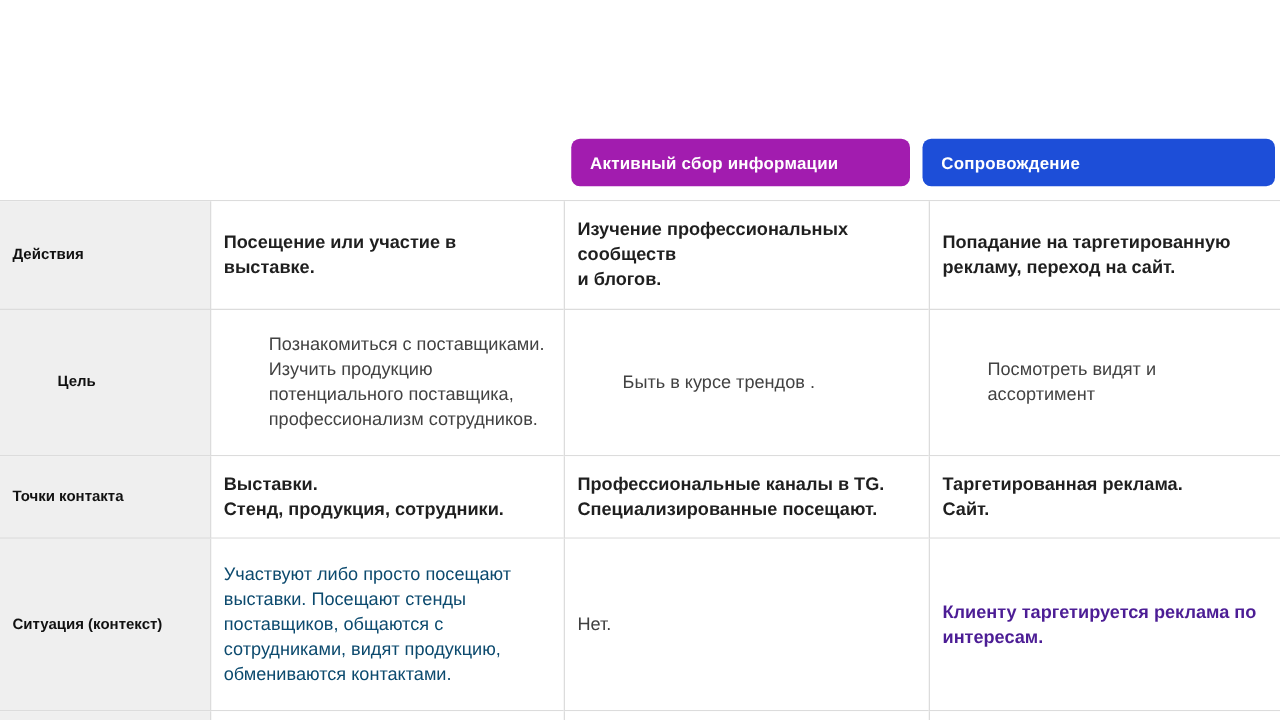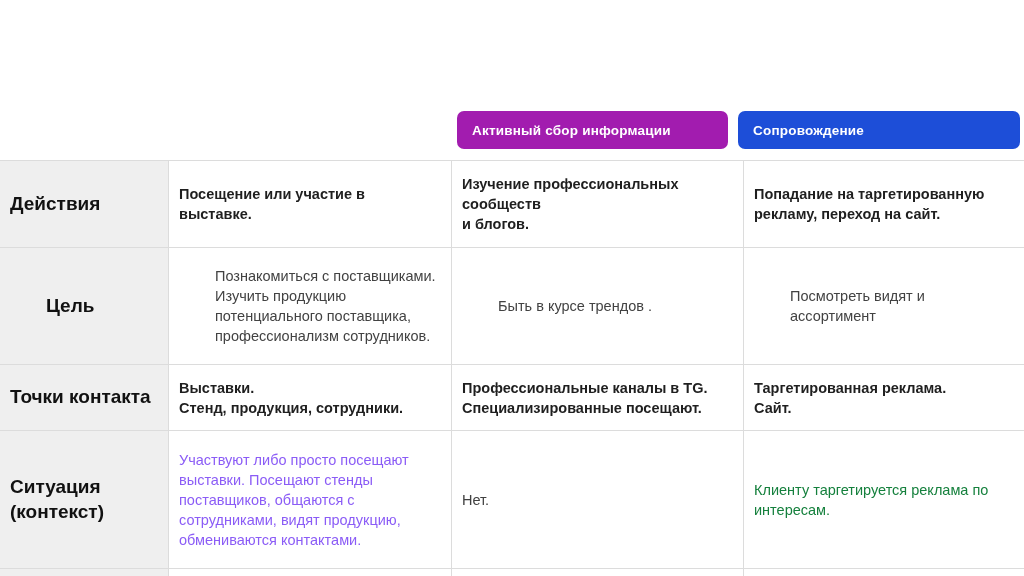--- a/index.html
+++ b/index.html
@@ -38,21 +38,21 @@
     border-bottom: 1px solid #dcdcdc;
     display: flex; align-items: center;
     padding: 8px 12px 8px 10px;
     font-size: 14.5px; line-height: 1.38;
     white-space: pre-line;
     color: #1f1f1f;
   }
   .cell.data { border-left: 1px solid #dcdcdc; background: #ffffff; }
   .cell.label {
     background: #efefef;
-    font-weight: 700; font-size: 19px; color: #111111;
+    font-weight: 700; font-size: 12px; color: #111111;
     line-height: 1.3;
   }
 
   .r1 { height: 87px; }
   .r2 { height: 117px; padding-left: 46px; }
   .r3 { height: 66px; }
   .r4 { height: 138px; }
   .r5 { height: 40px; } 
 </style>
 </head>
@@ -84,23 +84,23 @@
 
     <div class="cell label r3">Точки контакта</div>
     <div class="cell data r3" style="font-weight:700;">Выставки.
 Стенд, продукция, сотрудники.</div>
     <div class="cell data r3" style="font-weight:700;">Профессиональные каналы в TG.
 Специализированные посещают.</div>
     <div class="cell data r3" style="font-weight:700;">Таргетированная реклама.
 Сайт.</div>
 
     <div class="cell label r4">Ситуация (контекст)</div>
-    <div class="cell data r4" style="font-weight:400;color:#8b5cf6;">Участвуют либо просто посещают выставки. Посещают стенды поставщиков, общаются с сотрудниками, видят продукцию, обмениваются контактами.</div>
+    <div class="cell data r4" style="font-weight:400;color:#0c4a6e;">Участвуют либо просто посещают выставки. Посещают стенды поставщиков, общаются с сотрудниками, видят продукцию, обмениваются контактами.</div>
     <div class="cell data r4" style="font-weight:400;color:#404040;">Нет.</div>
-    <div class="cell data r4" style="font-weight:400;color:#15803d;">Клиенту таргетируется реклама по интересам.</div>
+    <div class="cell data r4" style="font-weight:700;color:#4c1d95;">Клиенту таргетируется реклама по интересам.</div>
 
     <div class="cell label r5"></div>
     <div class="cell data r5"></div>
     <div class="cell data r5"></div>
     <div class="cell data r5"></div>
 
   </div>
 </div>
 
 </body></html>

